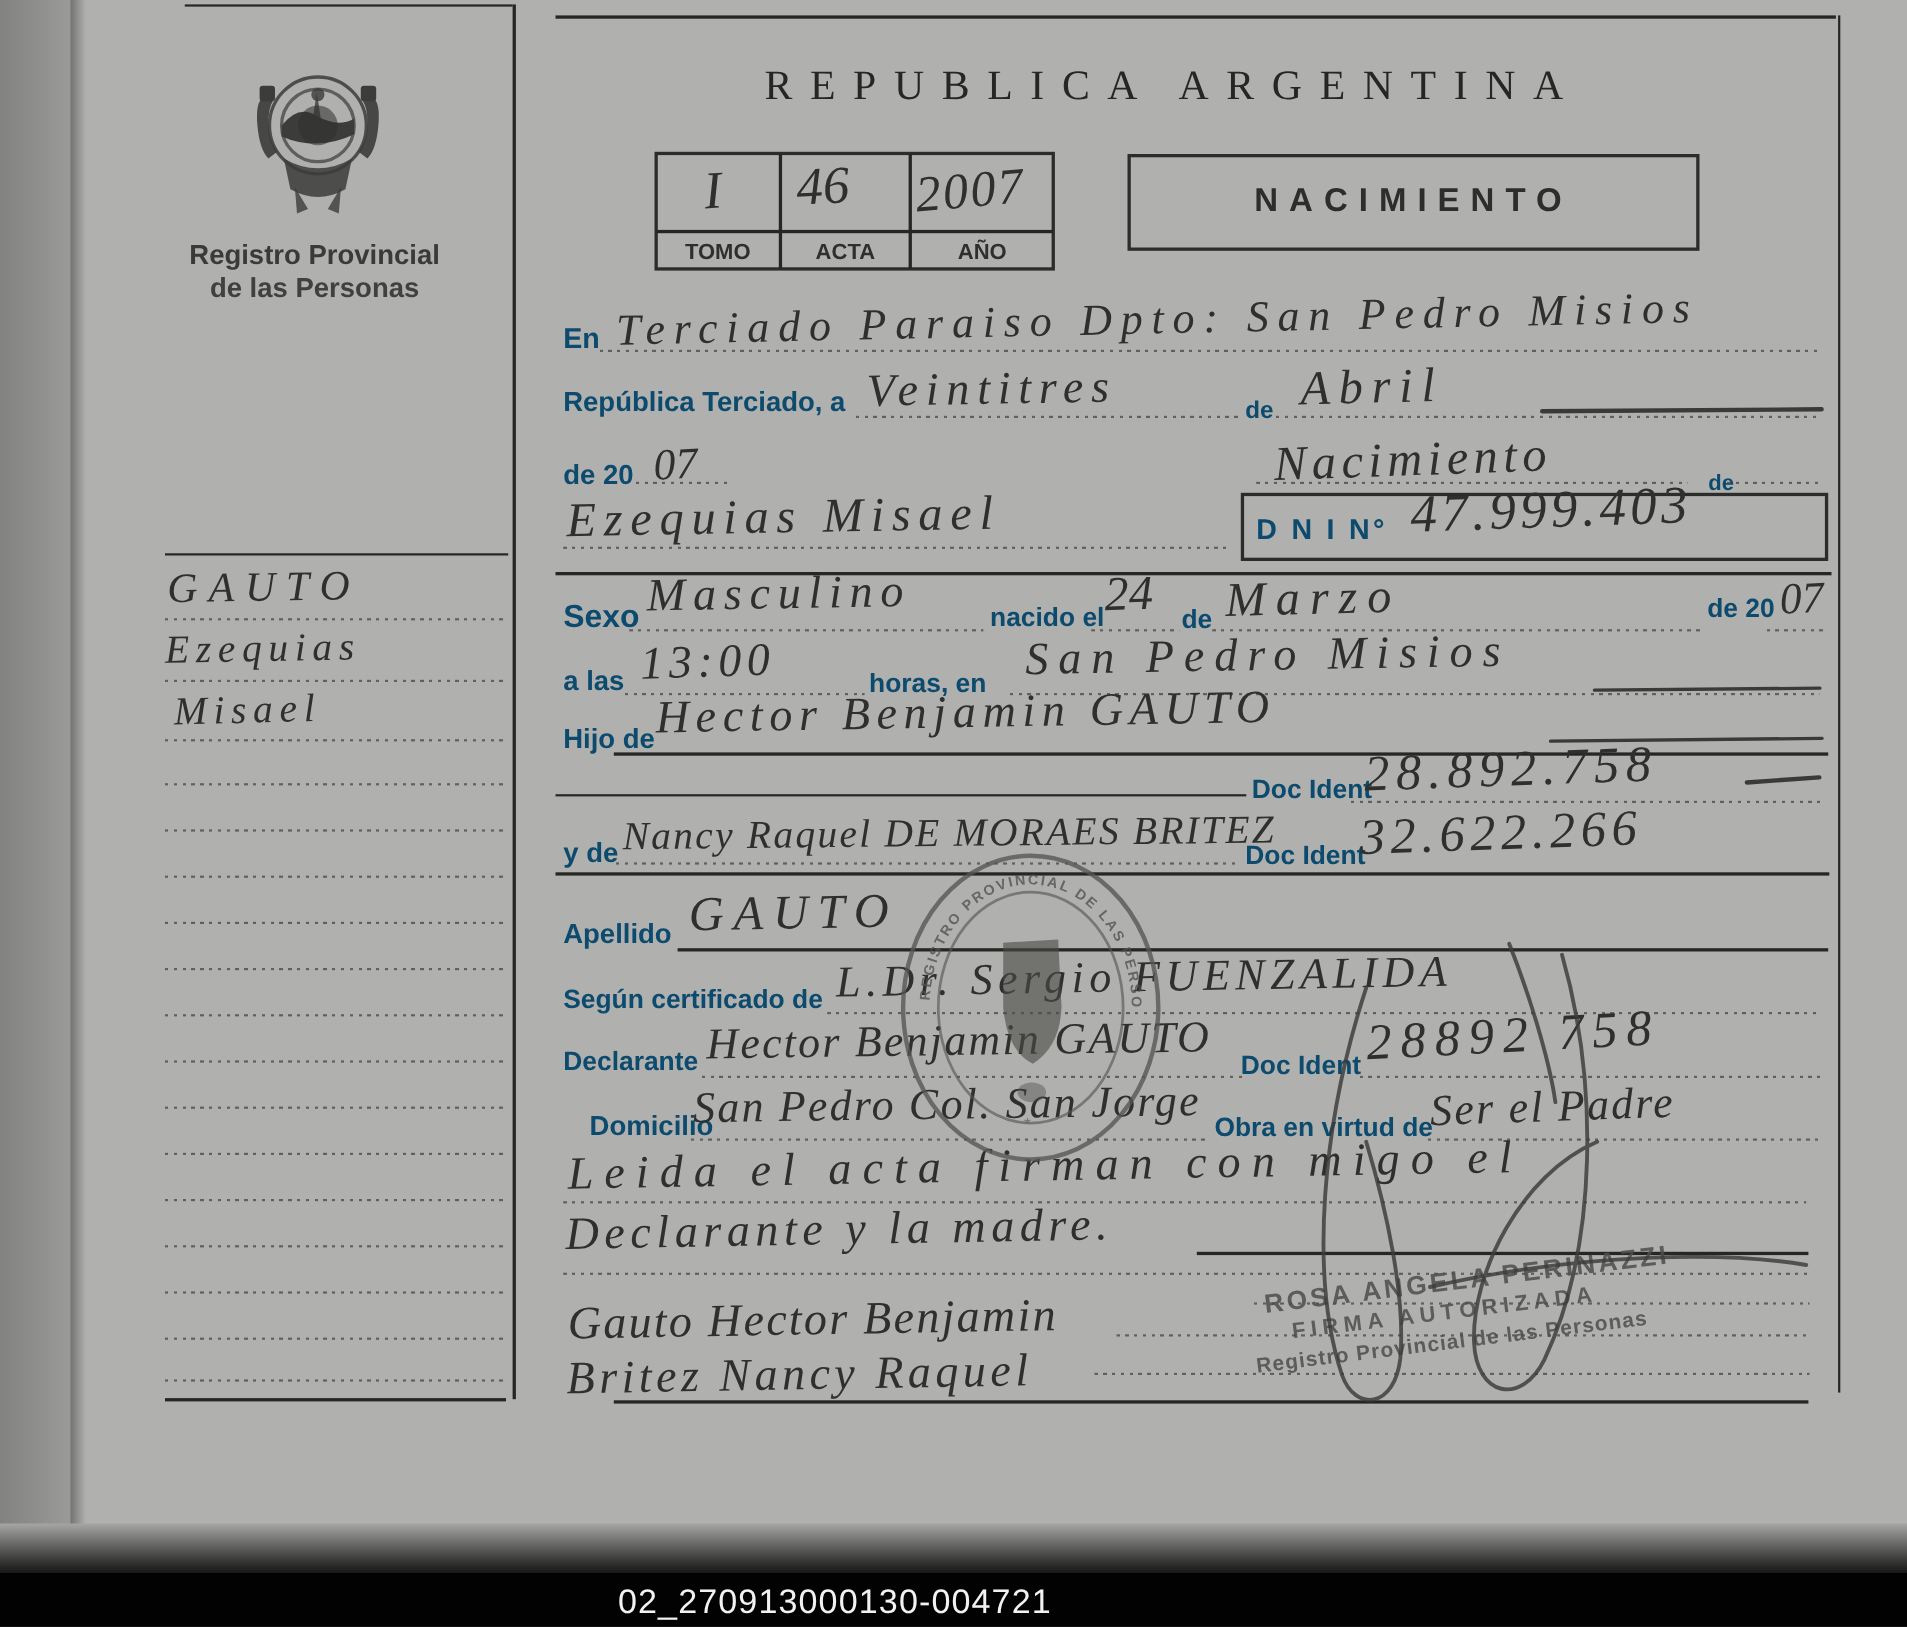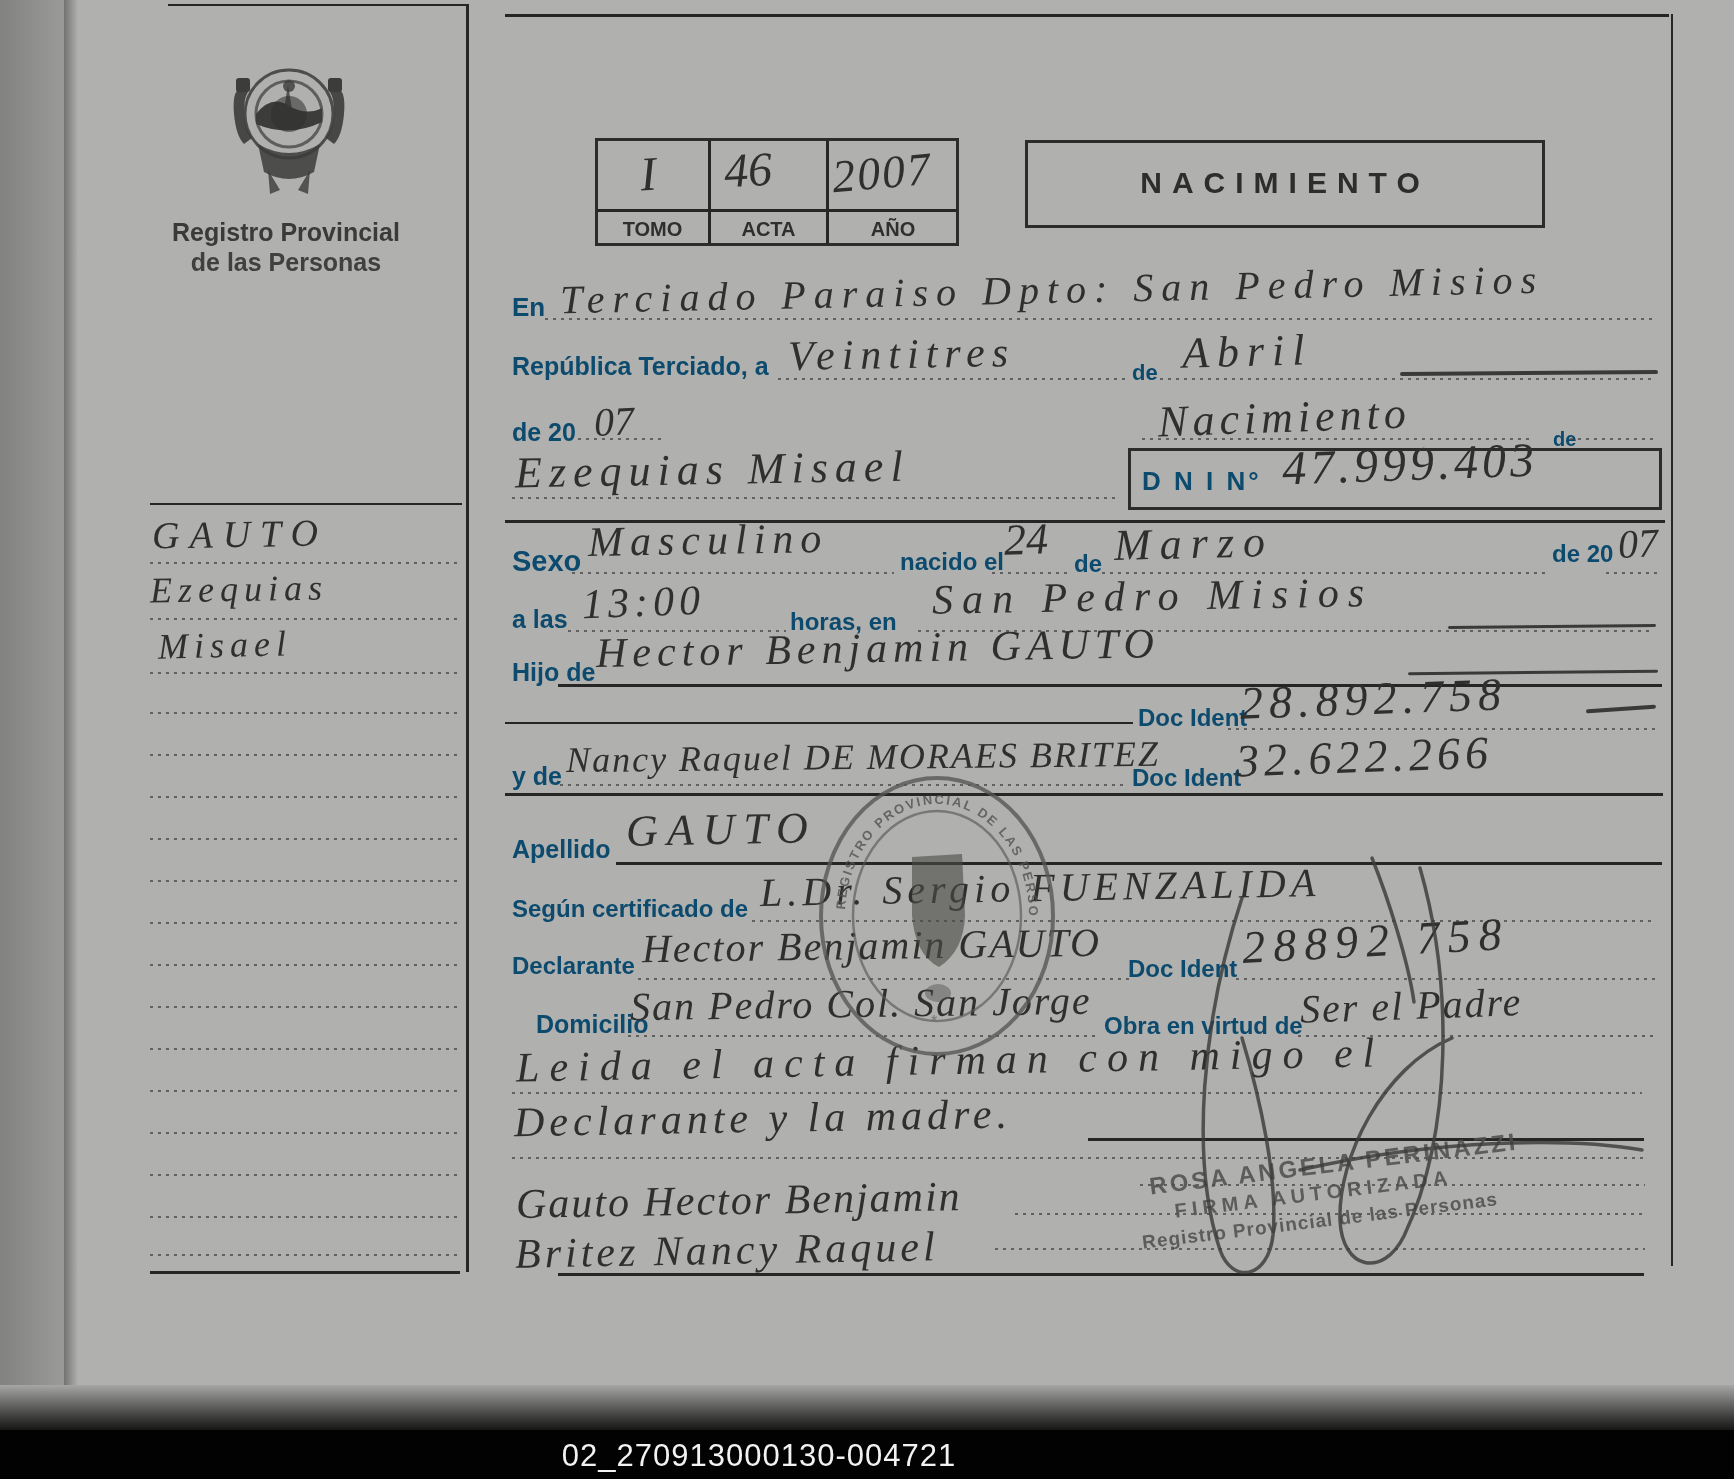--- a/index.html
+++ b/index.html
@@ -79,20 +79,22 @@
   <div class="dot" style="left:150px;top:1216px;width:310px;"></div>
   <div class="dot" style="left:150px;top:1254px;width:310px;"></div>
   <div class="solid" style="left:150px;top:1271px;width:310px;height:3px;"></div>
 
   <div class="solid" style="left:168px;top:4px;width:298px;height:2px;"></div>
   <div class="solid" style="left:466px;top:4px;width:3px;height:1268px;"></div>
   <div class="solid" style="left:505px;top:14px;width:1164px;height:3px;"></div>
   <div class="solid" style="left:1671px;top:14px;width:2px;height:1252px;"></div>
   <div class="solid" style="left:558px;top:1273px;width:1086px;height:3px;"></div>
 
+  <div style="position:absolute;left:695px;top:56px;font-family:'Liberation Serif',serif;font-size:38px;
+              letter-spacing:16px;color:#262624;font-weight:500;white-space:nowrap;">REPUBLICA ARGENTINA</div>
 
   <div class="box" style="left:595px;top:138px;width:364px;height:108px;"></div>
   <div class="solid" style="left:708px;top:140px;width:3px;height:104px;"></div>
   <div class="solid" style="left:826px;top:140px;width:3px;height:104px;"></div>
   <div class="solid" style="left:597px;top:209px;width:360px;height:3px;"></div>
   <div class="cell-lbl" style="left:597px;top:218px;width:111px;">TOMO</div>
   <div class="cell-lbl" style="left:711px;top:218px;width:115px;">ACTA</div>
   <div class="cell-lbl" style="left:829px;top:218px;width:128px;">AÑO</div>
   <div class="hw" style="left:640px;top:146px;font-size:48px;transform:rotate(-4deg);">I</div>
   <div class="hw" style="left:724px;top:142px;font-size:48px;transform:rotate(-3deg);">46</div>

